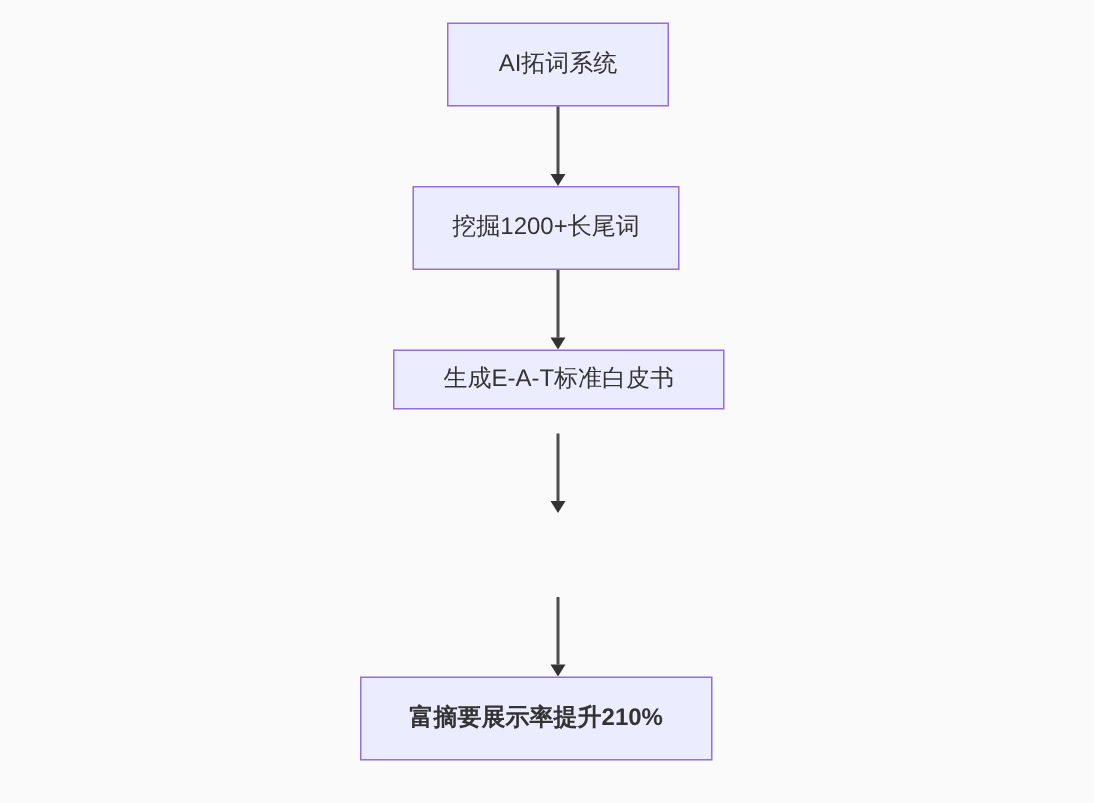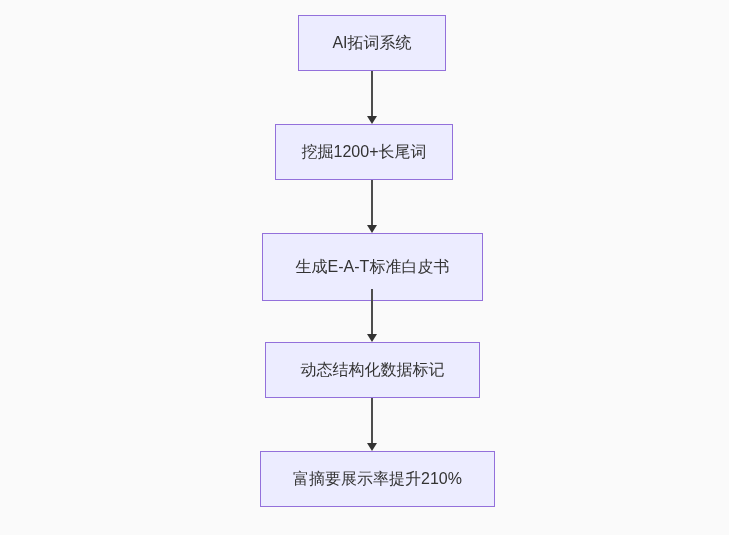--- a/index.html
+++ b/index.html
@@ -68,35 +68,32 @@
 
   <div class="node" style="left:275px; top:124px; width:178px; height:56px;">
     <span class="node-label">挖掘1200+长尾词</span>
   </div>
 
   <div class="arrow" style="left:367px; top:180px; height:53px;">
     <div class="arrow-line"></div>
     <div class="arrow-head"></div>
   </div>
 
-  <div class="node" style="left:262px; top:233px; width:221px; height:68px;">
+  <div class="node" style="left:262px; top:233px; width:221px; height:40px;">
     <span class="node-label">生成E-A-T标准白皮书</span>
   </div>
 
   <div class="arrow" style="left:367px; top:289px; height:53px;">
     <div class="arrow-line"></div>
     <div class="arrow-head"></div>
   </div>
 
-  <div class="node" style="left:265px; top:342px; width:215px; height:56px;">
-    <span class="node-label">动态结构化数据标记</span>
-  </div>
 
   <div class="arrow" style="left:367px; top:398px; height:53px;">
     <div class="arrow-line"></div>
     <div class="arrow-head"></div>
   </div>
 
-  <div class="node" style="left:260px; top:451px; width:235px; height:56px;">
+  <div class="node" style="left:240px; top:451px; width:235px; height:56px;font-weight:bold;">
     <span class="node-label">富摘要展示率提升210%</span>
   </div>
 
 </div>
 
 </body></html>

